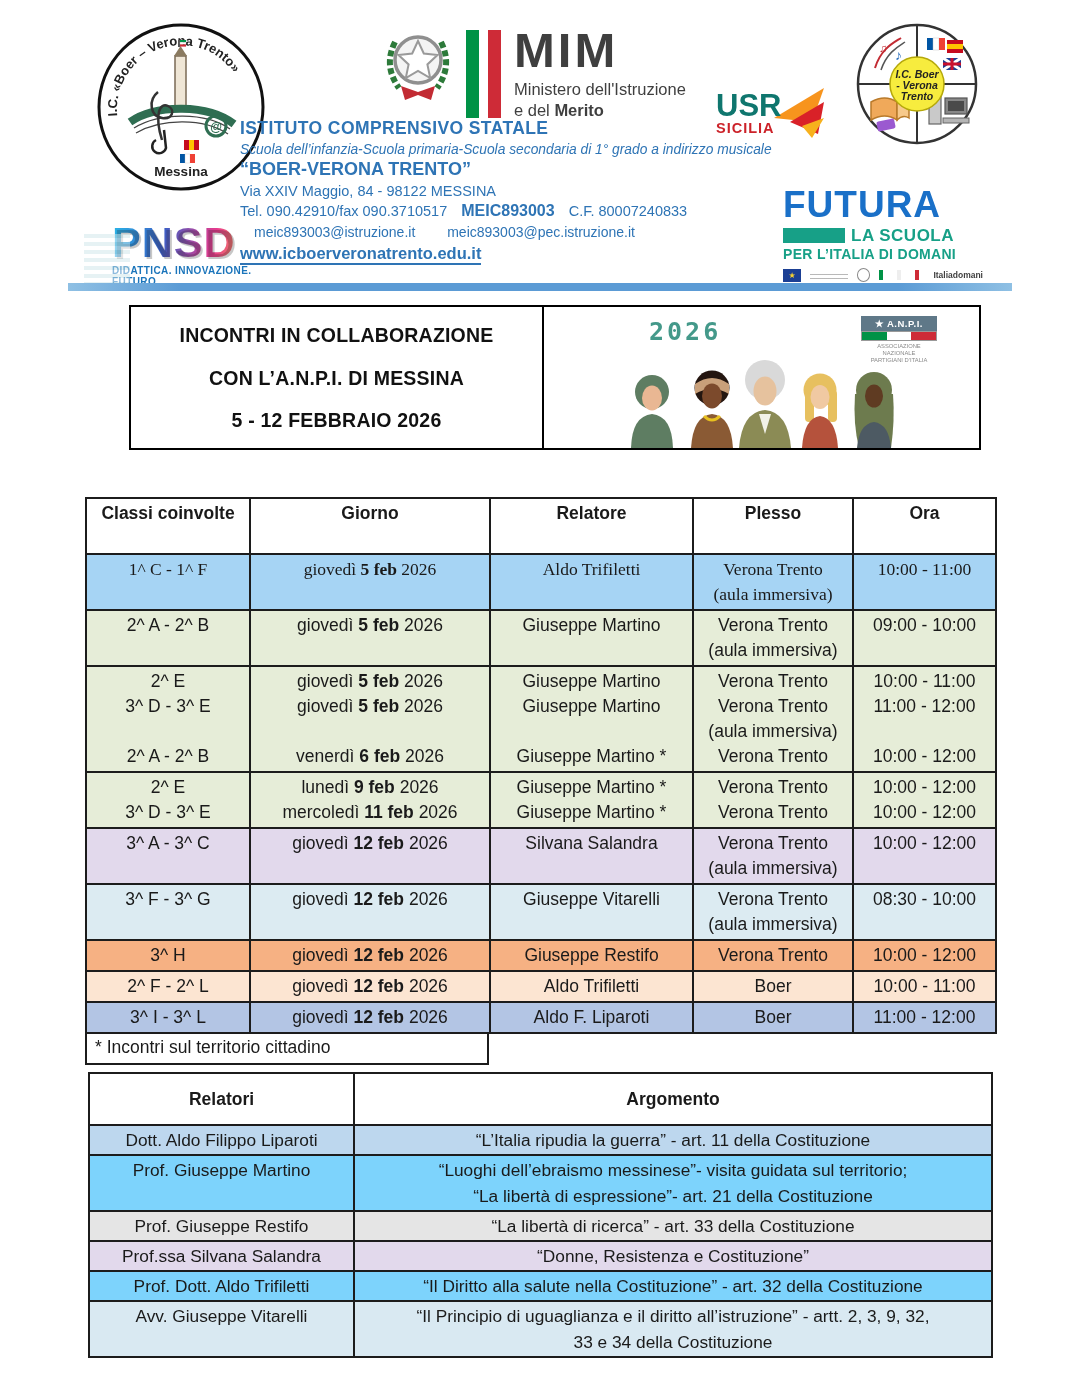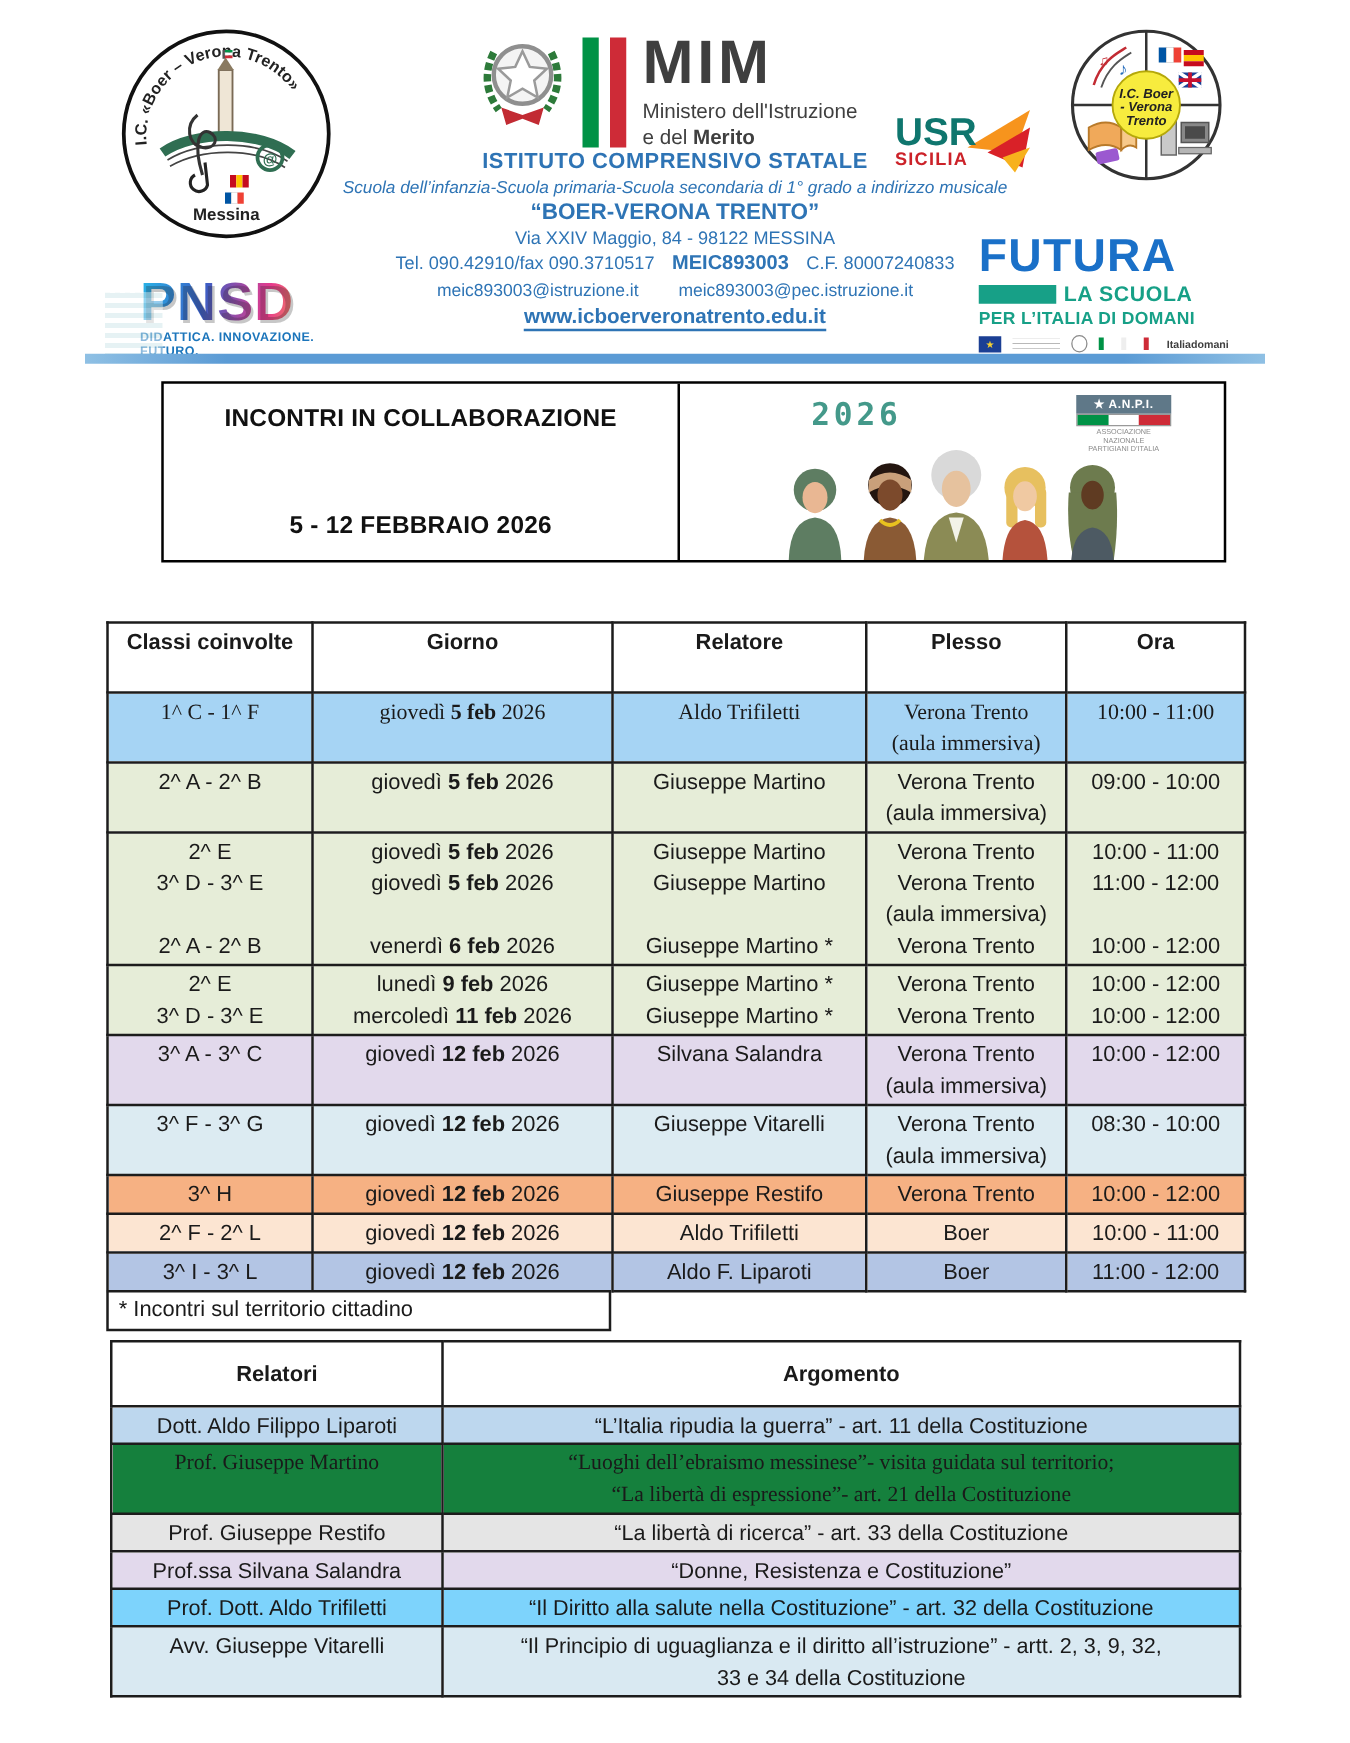--- a/index.html
+++ b/index.html
@@ -17,21 +17,21 @@
   .mim-bar{width:13px;height:88px}
   .mim-text{line-height:1}
   .mim-title{font-size:49px;font-weight:800;color:#3f3f3f;letter-spacing:3px}
   .mim-sub{font-size:16.5px;color:#3f3f3f;margin-top:4px;line-height:1.25}
   .usr{left:716px;top:92px;width:110px;height:52px}
   .usr-txt1{font-size:31px;font-weight:700;color:#0f766e;line-height:.9;position:relative;z-index:2}
   .usr-txt2{font-size:14.5px;font-weight:800;color:#cc2229;letter-spacing:1px;position:relative;z-index:2}
   .usr svg{position:absolute;right:-4px;top:-4px;z-index:1}
   .crest{left:855px;top:22px;width:124px;height:124px}
 
-  .school{left:240px;top:118px;width:600px;text-align:center;color:#2e74b5}
+  .school{left:240px;top:118px;width:600px;text-align:left;color:#2e74b5}
   .sch-l1{font-size:17.5px;font-weight:800;letter-spacing:.4px}
   .sch-l2{font-size:13.8px;font-style:italic;margin-top:3px}
   .sch-l3{font-size:18px;font-weight:800;margin-top:2px}
   .sch-l4{font-size:14.5px;margin-top:3px}
   .sch-l5{font-size:14.5px;margin-top:3px}
   .sch-code{font-size:16px;font-weight:800;margin:0 10px}
   .sch-l6{font-size:14px;margin-top:4px}
   .sch-l6 span{margin:0 14px}
   .sch-site{display:inline-block;font-size:16.5px;font-weight:800;margin-top:4px;border-bottom:2.5px solid #2e74b5}
 
@@ -248,20 +248,21 @@
       <span class="itd-txt">Italiadomani</span>
     </span>
   </div>
 </div>
 
 <div class="abs divider"></div>
 
 <div class="abs banner">
   <div class="banner-left">
     <div class="banner-line">INCONTRI IN COLLABORAZIONE</div>
+    <div class="banner-line">CON L’A.N.P.I. DI MESSINA</div>
     <div class="banner-line">5 - 12 FEBBRAIO 2026</div>
   </div>
   <div class="banner-right">
     <div class="year">2026</div>
     <div class="anpi">
       <div class="anpi-top">★ A.N.P.I.</div>
       <div class="anpi-flag">
         <span style="background:#009246"></span>
           <span style="background:#fff"></span>
           <span style="background:#ce2b37"></span>
@@ -515,21 +516,21 @@
         <th>Argomento</th>
       </tr>
     </thead>
     <tbody>
         <tr style="background: rgb(189, 215, 238);">
           <td>Dott. Aldo Filippo Liparoti</td>
           <td>
             <div class="cline2">“L’Italia ripudia la guerra” - art. 11 della Costituzione</div>
           </td>
         </tr>
-        <tr style="background: #15803d; font-family: Liberation Serif, serif;">
+        <tr style="background: #7dd3fc;">
           <td>Prof. Giuseppe Martino</td>
           <td>
             <div class="cline2">“Luoghi dell’ebraismo messinese”-  visita guidata sul territorio;</div>
             <div class="cline2">“La libertà di espressione”- art. 21 della Costituzione</div>
           </td>
         </tr>
         <tr style="background: #e5e5e5;">
           <td>Prof. Giuseppe Restifo</td>
           <td>
             <div class="cline2">“La libertà di ricerca” - art. 33 della Costituzione</div>

